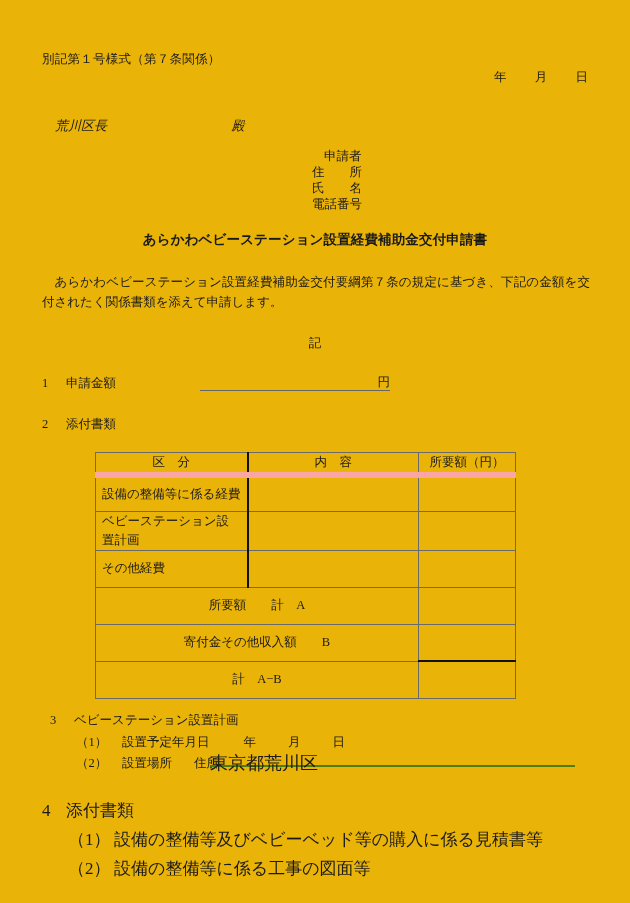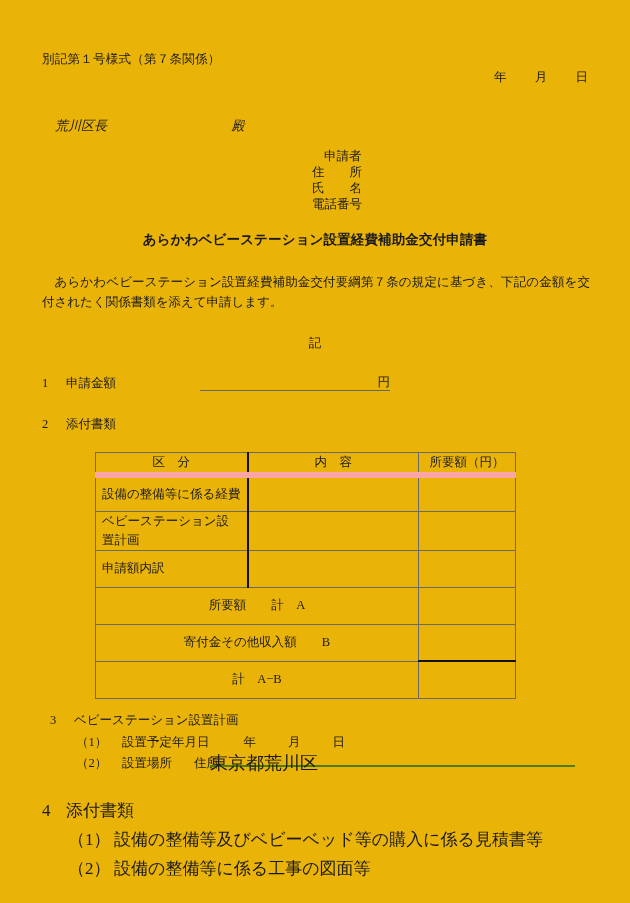--- a/index.html
+++ b/index.html
@@ -239,21 +239,21 @@
         <td class="col-a">設備の整備等に係る経費</td>
         <td class="col-b"></td>
         <td class="col-c"></td>
       </tr>
       <tr class="item">
         <td class="col-a">ベビーステーション設置計画</td>
         <td class="col-b"></td>
         <td class="col-c"></td>
       </tr>
       <tr class="item">
-        <td class="col-a">申請額内訳</td>
+        <td class="col-a">その他経費</td>
         <td class="col-b"></td>
         <td class="col-c"></td>
       </tr>
 
       <tr class="sum">
         <td class="merged" colspan="2">所要額　　計　A</td>
         <td class="col-c"></td>
       </tr>
       <tr class="sum">
         <td class="merged" colspan="2">寄付金その他収入額　　B</td>

